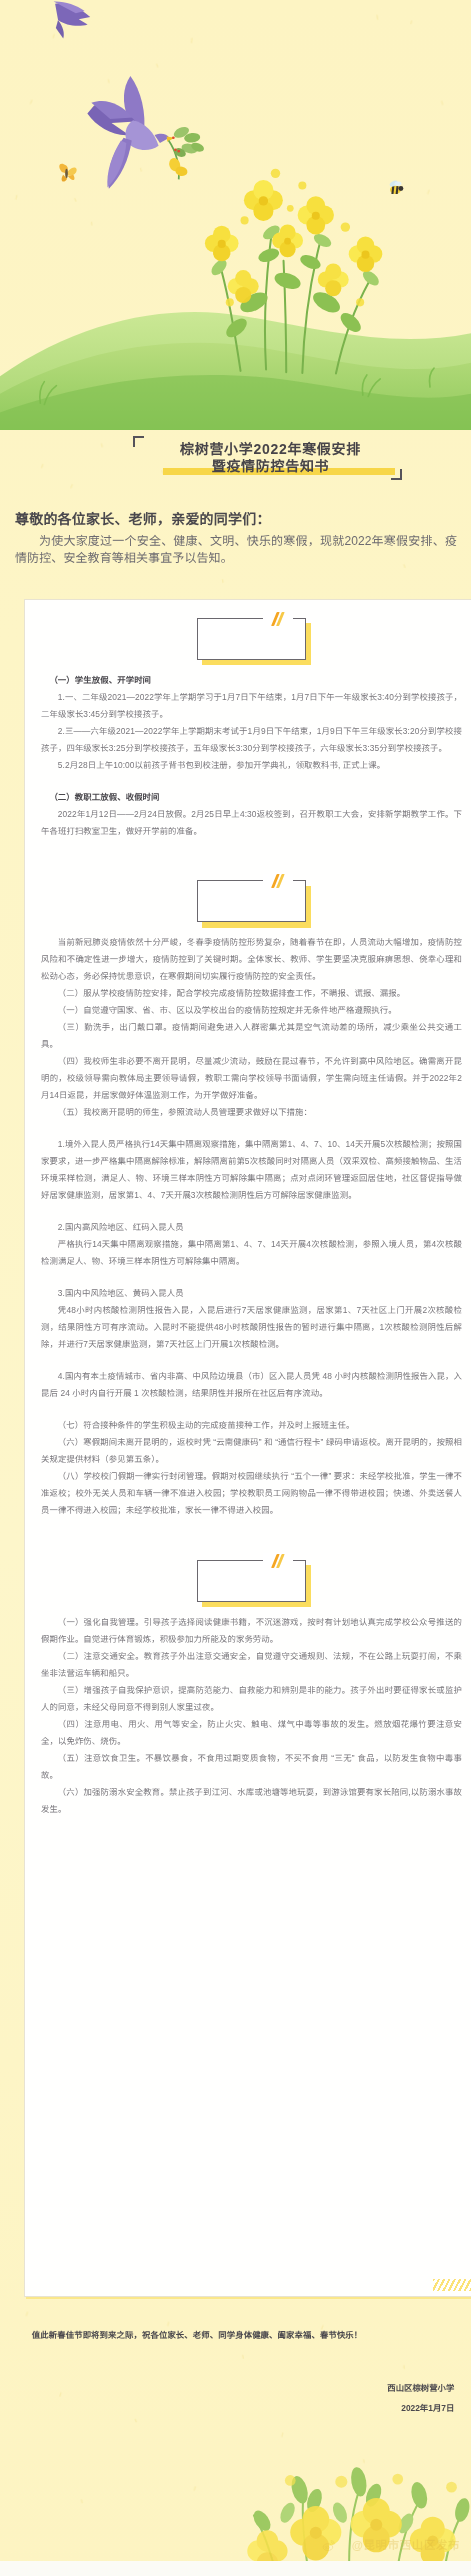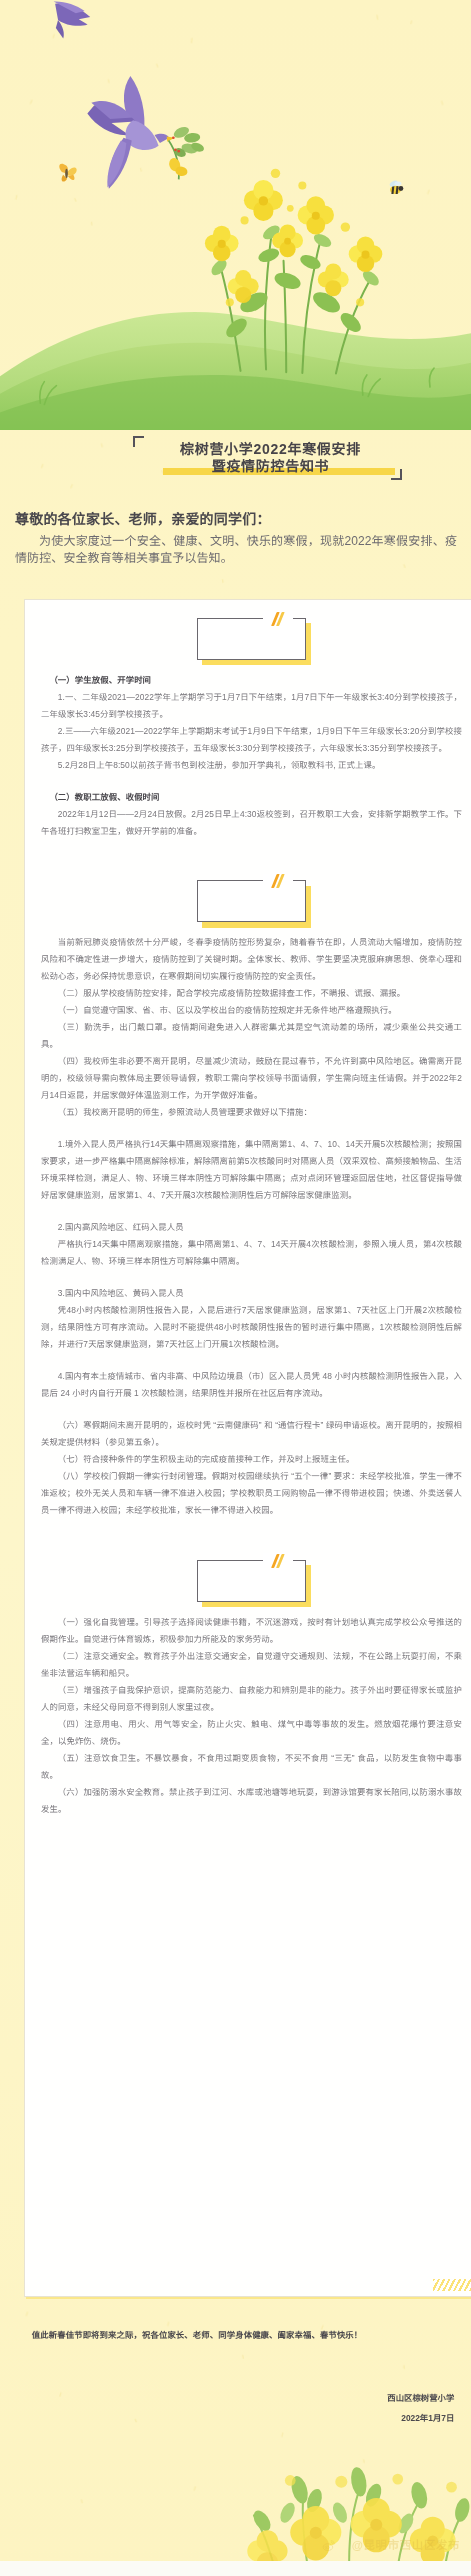--- a/index.html
+++ b/index.html
@@ -154,21 +154,21 @@
   }
 
   
   .closing {
     position:absolute; left:15px; top:2326px; width:442px;
   }
   .closing .para {
     font-weight:700; color:#4a484d; font-size:8.4px; line-height:18px;
   }
   .sign {
-    margin-top: 44px;
+    margin-top: 34px;
     text-align: right;
     font-size: 8.4px; font-weight:700; color:#4a484d; line-height: 20px;
     padding-right: 2.7px;
   }
 
   
   .footer-art { position:absolute; left:0; bottom:0; width:471px; height:175px; }
   .footer-art svg { display:block; width:471px; height:175px; }
 
   .watermark {
@@ -417,21 +417,21 @@
             <span class="sec-label"></span>
             <span class="sec-slash">
               <i></i>
               <i></i>
             </span>
           </div>
         </div>
         <div class="b-head">（一）学生放假、开学时间</div>
         <div class="b">1.一、二年级2021—2022学年上学期学习于1月7日下午结束，1月7日下午一年级家长3:40分到学校接孩子，二年级家长3:45分到学校接孩子。</div>
         <div class="b">2.三——六年级2021—2022学年上学期期末考试于1月9日下午结束，1月9日下午三年级家长3:20分到学校接孩子，四年级家长3:25分到学校接孩子，五年级家长3:30分到学校接孩子，六年级家长3:35分到学校接孩子。</div>
-        <div class="b">5.2月28日上午8:50以前孩子背书包到校注册，参加开学典礼，领取教科书, 正式上课。</div>
+        <div class="b">5.2月28日上午10:00以前孩子背书包到校注册，参加开学典礼，领取教科书, 正式上课。</div>
         <div class="gap-m"></div>
         <div class="b-head">（二）教职工放假、收假时间</div>
         <div class="b">2022年1月12日——2月24日放假。2月25日早上4:30返校签到，召开教职工大会，安排新学期教学工作。下午各班打扫教室卫生，做好开学前的准备。</div>
         <div class="gap-l"></div>
         <div class="sec">
           <span class="sec-shadow"></span>
           <div class="sec-box">
             <span class="sec-label"></span>
             <span class="sec-slash">
               <i></i>
@@ -449,22 +449,22 @@
         <div class="b">1.境外入昆人员严格执行14天集中隔离观察措施，集中隔离第1、4、7、10、14天开展5次核酸检测；按照国家要求，进一步严格集中隔离解除标准，解除隔离前第5次核酸同时对隔离人员（双采双检、高频接触物品、生活环境采样检测，满足人、物、环境三样本阴性方可解除集中隔离；点对点闭环管理返回居住地，社区督促指导做好居家健康监测，居家第1、4、7天开展3次核酸检测阴性后方可解除居家健康监测。</div>
         <div class="gap-m"></div>
         <div class="b">2.国内高风险地区、红码入昆人员</div>
         <div class="b">严格执行14天集中隔离观察措施，集中隔离第1、4、7、14天开展4次核酸检测，参照入境人员，第4次核酸检测满足人、物、环境三样本阴性方可解除集中隔离。</div>
         <div class="gap-m"></div>
         <div class="b">3.国内中风险地区、黄码入昆人员</div>
         <div class="b">凭48小时内核酸检测阴性报告入昆，入昆后进行7天居家健康监测，居家第1、7天社区上门开展2次核酸检测，结果阴性方可有序流动。入昆时不能提供48小时核酸阴性报告的暂时进行集中隔离，1次核酸检测阴性后解除，并进行7天居家健康监测，第7天社区上门开展1次核酸检测。</div>
         <div class="gap-m"></div>
         <div class="b">4.国内有本土疫情城市、省内非高、中风险边境县（市）区入昆人员凭 48 小时内核酸检测阴性报告入昆，入昆后 24 小时内自行开展 1 次核酸检测，结果阴性并报所在社区后有序流动。</div>
         <div class="gap-m"></div>
+        <div class="b">（七）符合接种条件的学生积极主动的完成疫苗接种工作，并及时上报班主任。</div>
         <div class="b">（六）寒假期间未离开昆明的，返校时凭 “云南健康码” 和 “通信行程卡” 绿码申请返校。离开昆明的，按照相关规定提供材料（参见第五条）。</div>
-        <div class="b">（七）符合接种条件的学生积极主动的完成疫苗接种工作，并及时上报班主任。</div>
         <div class="b">（八）学校校门假期一律实行封闭管理。假期对校园继续执行 “五个一律” 要求：未经学校批准，学生一律不准返校；校外无关人员和车辆一律不准进入校园；学校教职员工网购物品一律不得带进校园；快递、外卖送餐人员一律不得进入校园；未经学校批准，家长一律不得进入校园。</div>
         <div class="gap-l"></div>
         <div class="sec">
           <span class="sec-shadow"></span>
           <div class="sec-box">
             <span class="sec-label"></span>
             <span class="sec-slash">
               <i></i>
               <i></i>
             </span>

